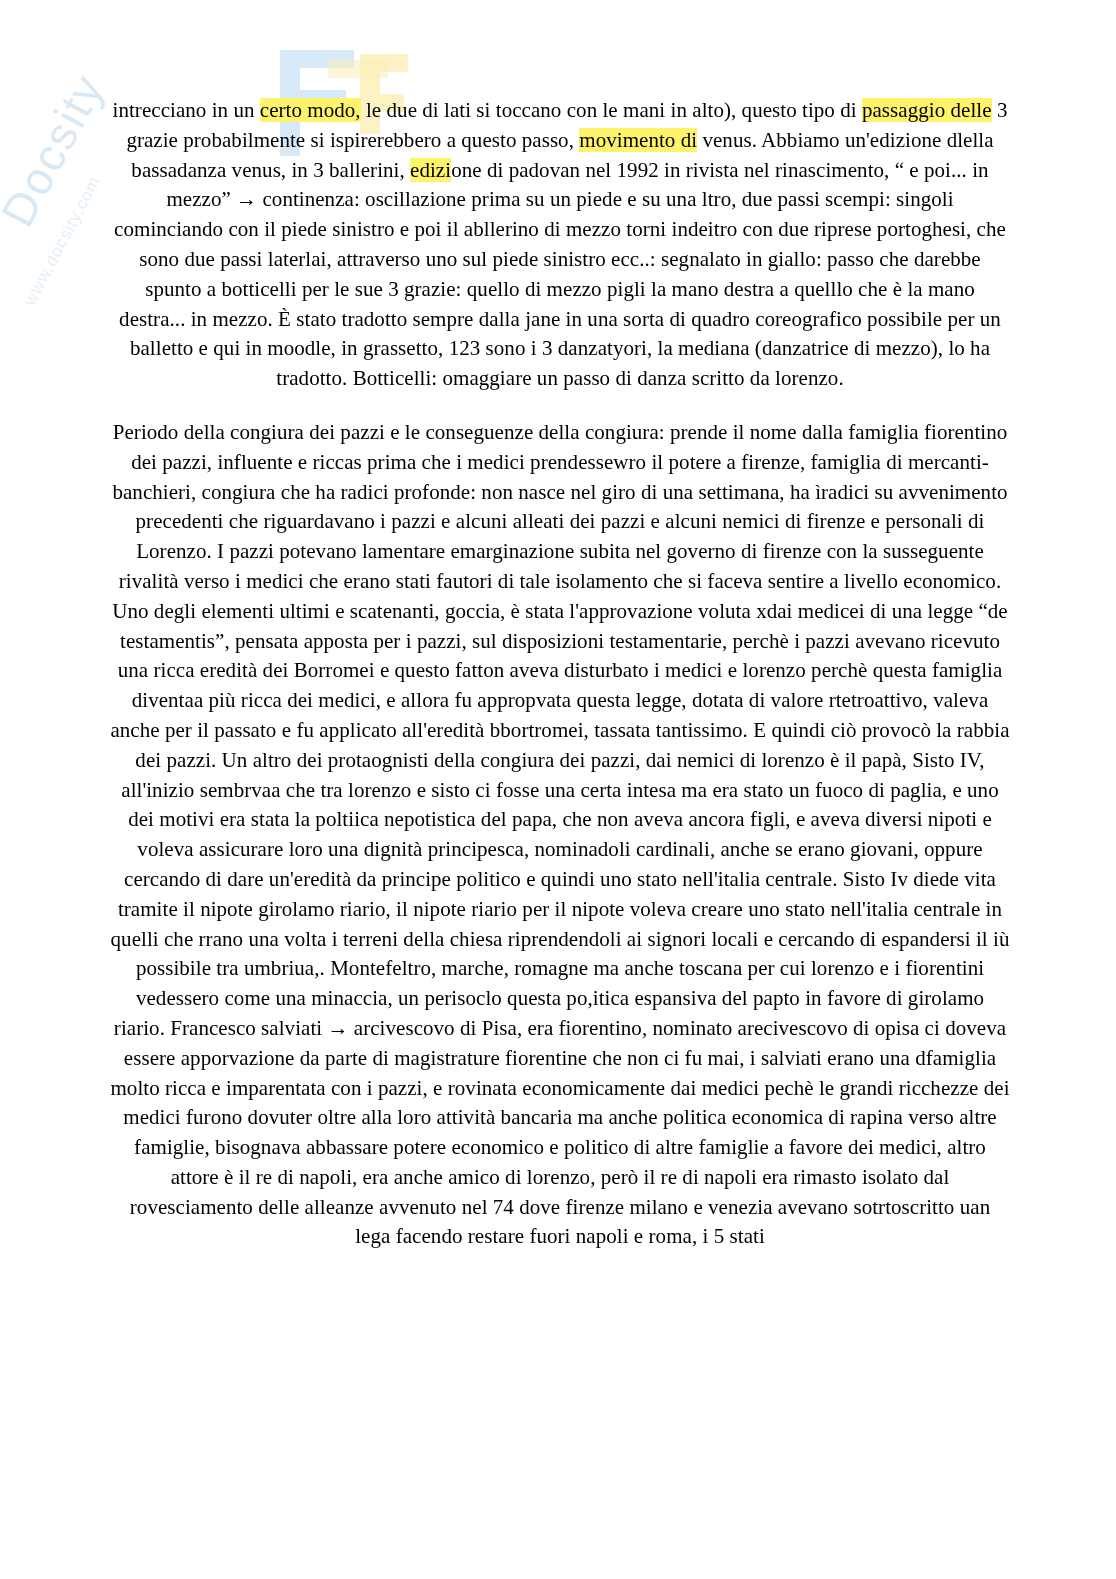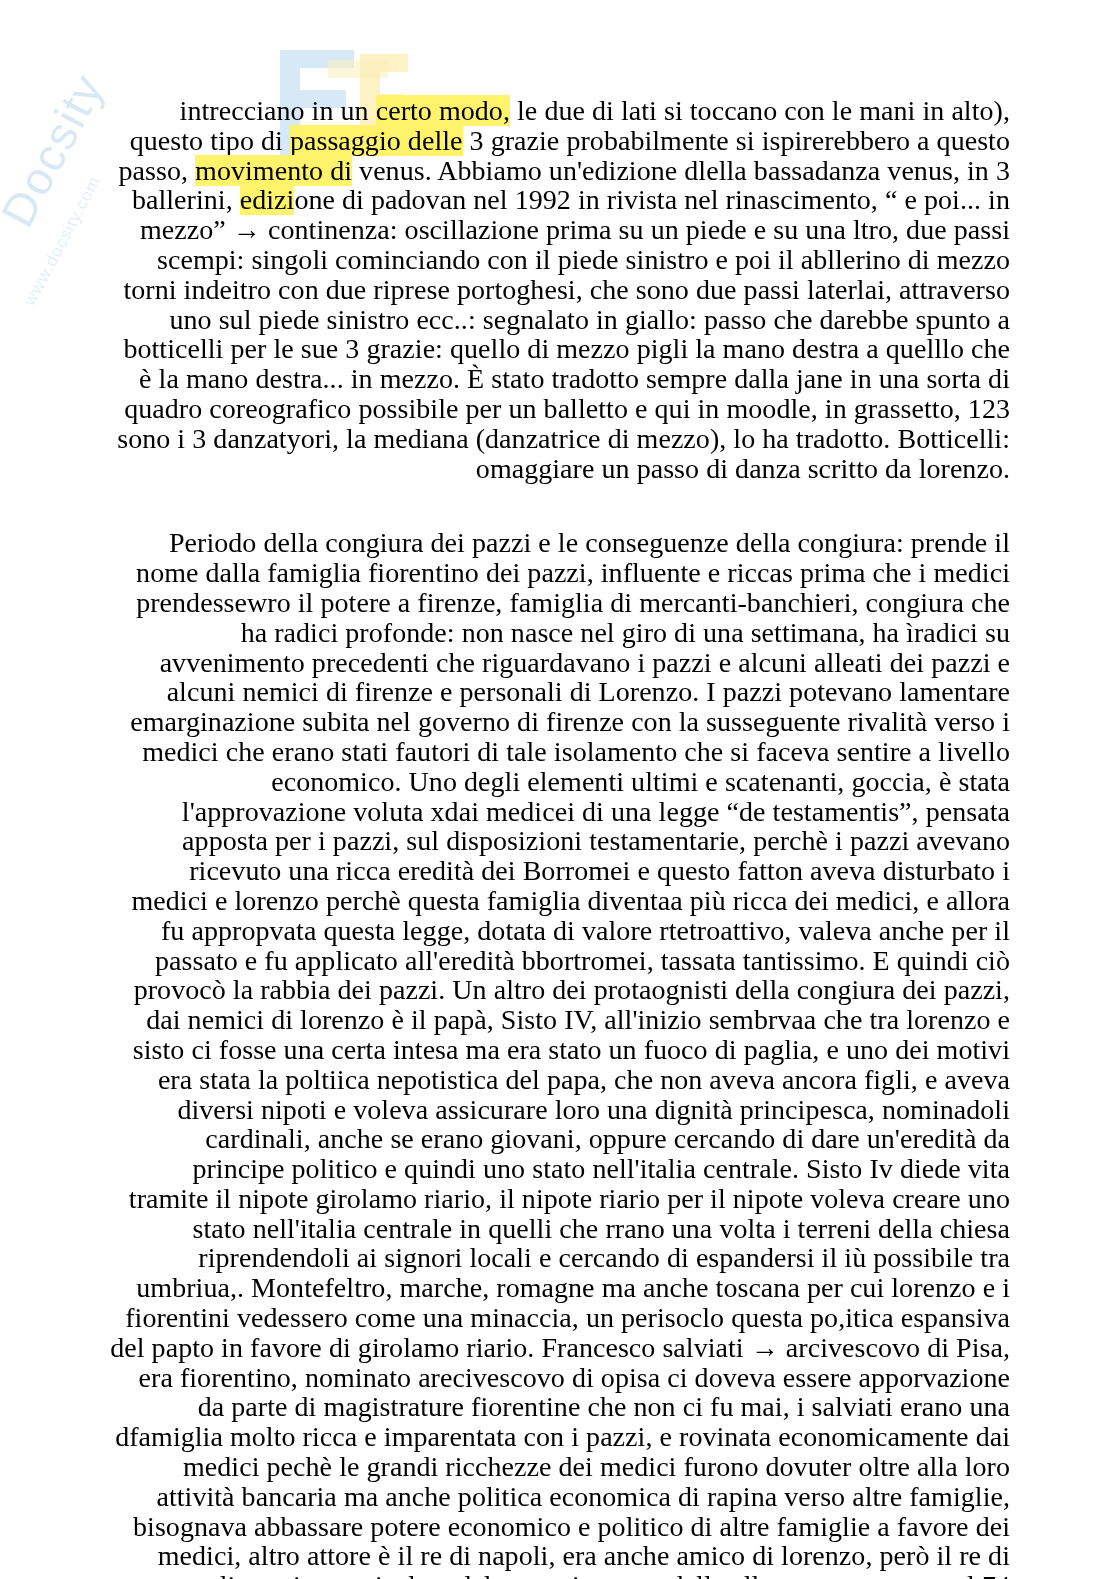--- a/index.html
+++ b/index.html
@@ -62,28 +62,28 @@
     white-space: nowrap;
   }
   #content {
     position: absolute;
     left: 110px;
     top: 96px;
     width: 900px;
   }
   p.para {
     margin: 0;
-    font-size: 28px;
+    font-size: 21px;
     line-height: 29.8px;
     color: #000000;
-    text-align: right;
+    text-align: center;
     letter-spacing: 0.05px;
   }
   p.spacer-para {
-    margin-top: 45px;
+    margin-top: 24px;
   }
   .hl {
     background: #fff36b;
   }
 </style>
 </head>
 <body>
 
 <div id="page">
 

